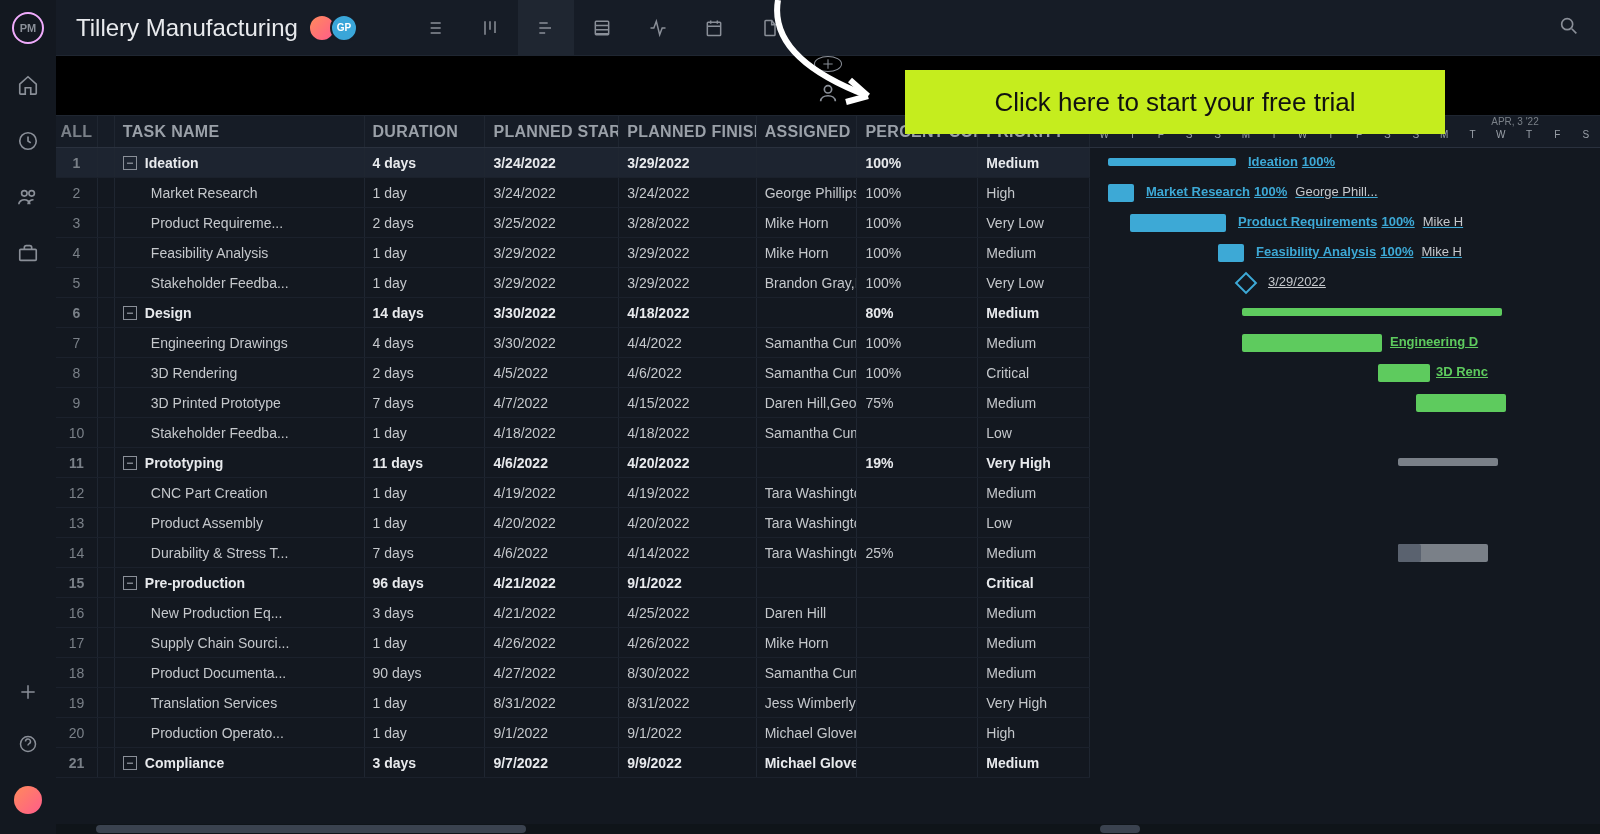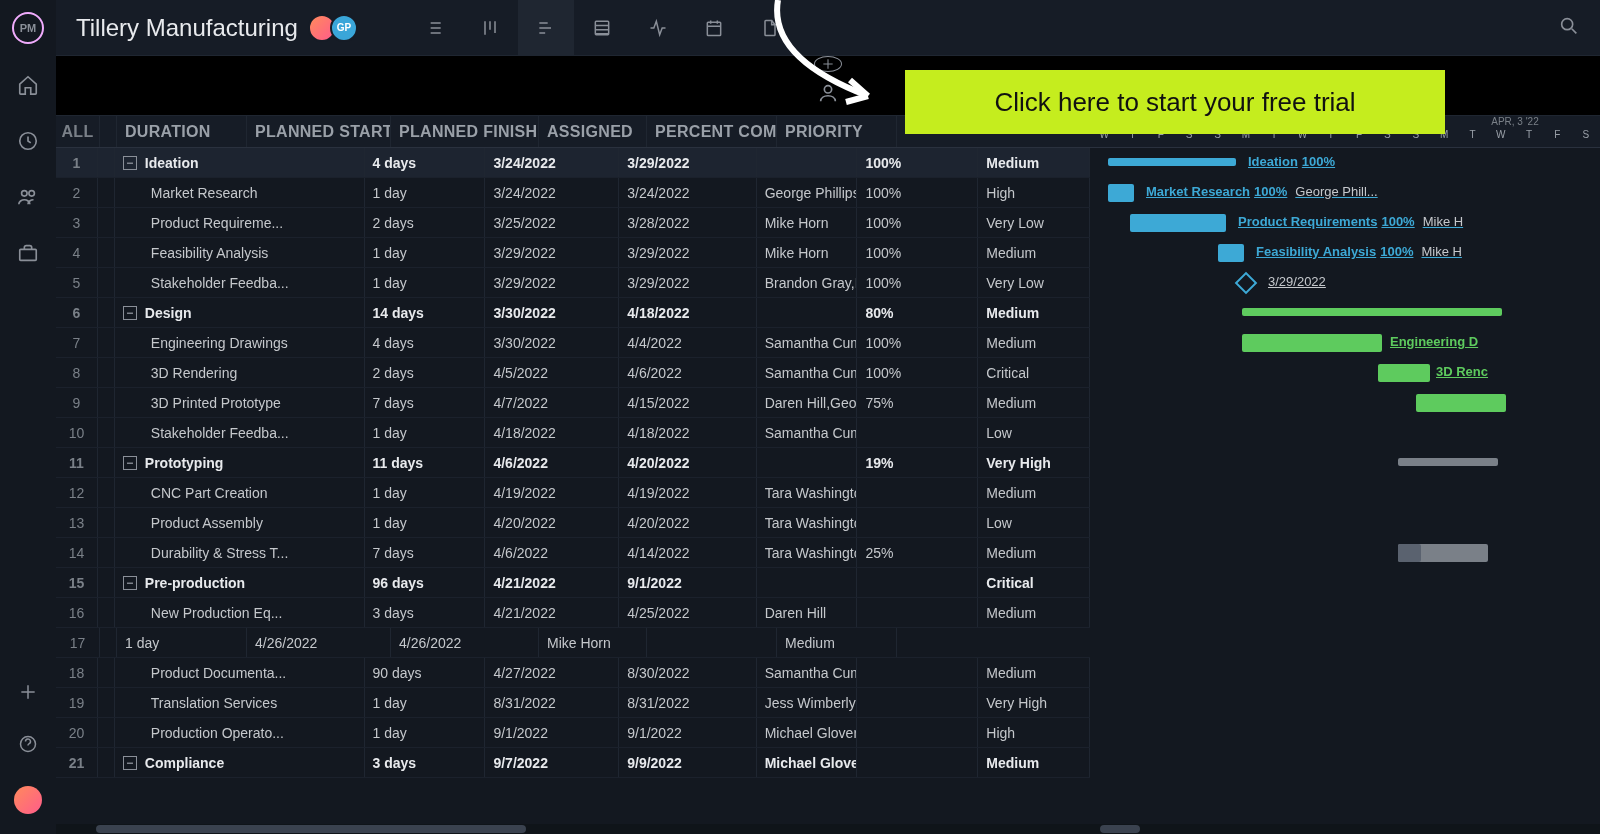--- a/index.html
+++ b/index.html
@@ -257,20 +257,21 @@
 <svg class="arrow-svg" width="160" height="130" viewBox="0 0 160 130">
   <path d="M20 12 Q 10 70 110 108" stroke="#fff" stroke-width="6" fill="none"></path>
   <path d="M110 108 l-18 -16 M110 108 l-22 6" stroke="#fff" stroke-width="6" fill="none"></path>
 </svg>
 <div class="cta">Click here to start your free trial</div>
 
 <div class="main">
   <div class="grid-header">
     <div class="col col-num">ALL</div>
     <div class="col col-bar"></div>
+    <div class="col col-task">TASK NAME</div>
     <div class="col col-dur">DURATION</div>
     <div class="col col-start">PLANNED START...</div>
     <div class="col col-finish">PLANNED FINISH ...</div>
     <div class="col col-assigned">ASSIGNED</div>
     <div class="col col-pct">PERCENT COM...</div>
     <div class="col col-prio">PRIORITY</div>
   </div>
   <div class="rows" id="rows">
       <div class="row summary selected">
         <div class="col col-num">1</div>
@@ -525,20 +526,24 @@
         <div class="col col-start">4/21/2022</div>
         <div class="col col-finish">4/25/2022</div>
         <div class="col col-assigned">Daren Hill</div>
         <div class="col col-pct"></div>
         <div class="col col-prio">Medium</div>
       </div>
       <div class="row">
         <div class="col col-num">17</div>
         <div class="col col-bar">
           <div class="color-bar" style="background:#ff8a3d"></div>
+        </div>
+        <div class="col col-task">
+          <span class="indent"></span>
+          <span>Supply Chain Sourci...</span>
         </div>
         <div class="col col-dur">1 day</div>
         <div class="col col-start">4/26/2022</div>
         <div class="col col-finish">4/26/2022</div>
         <div class="col col-assigned">Mike Horn</div>
         <div class="col col-pct"></div>
         <div class="col col-prio">Medium</div>
       </div>
       <div class="row">
         <div class="col col-num">18</div>

